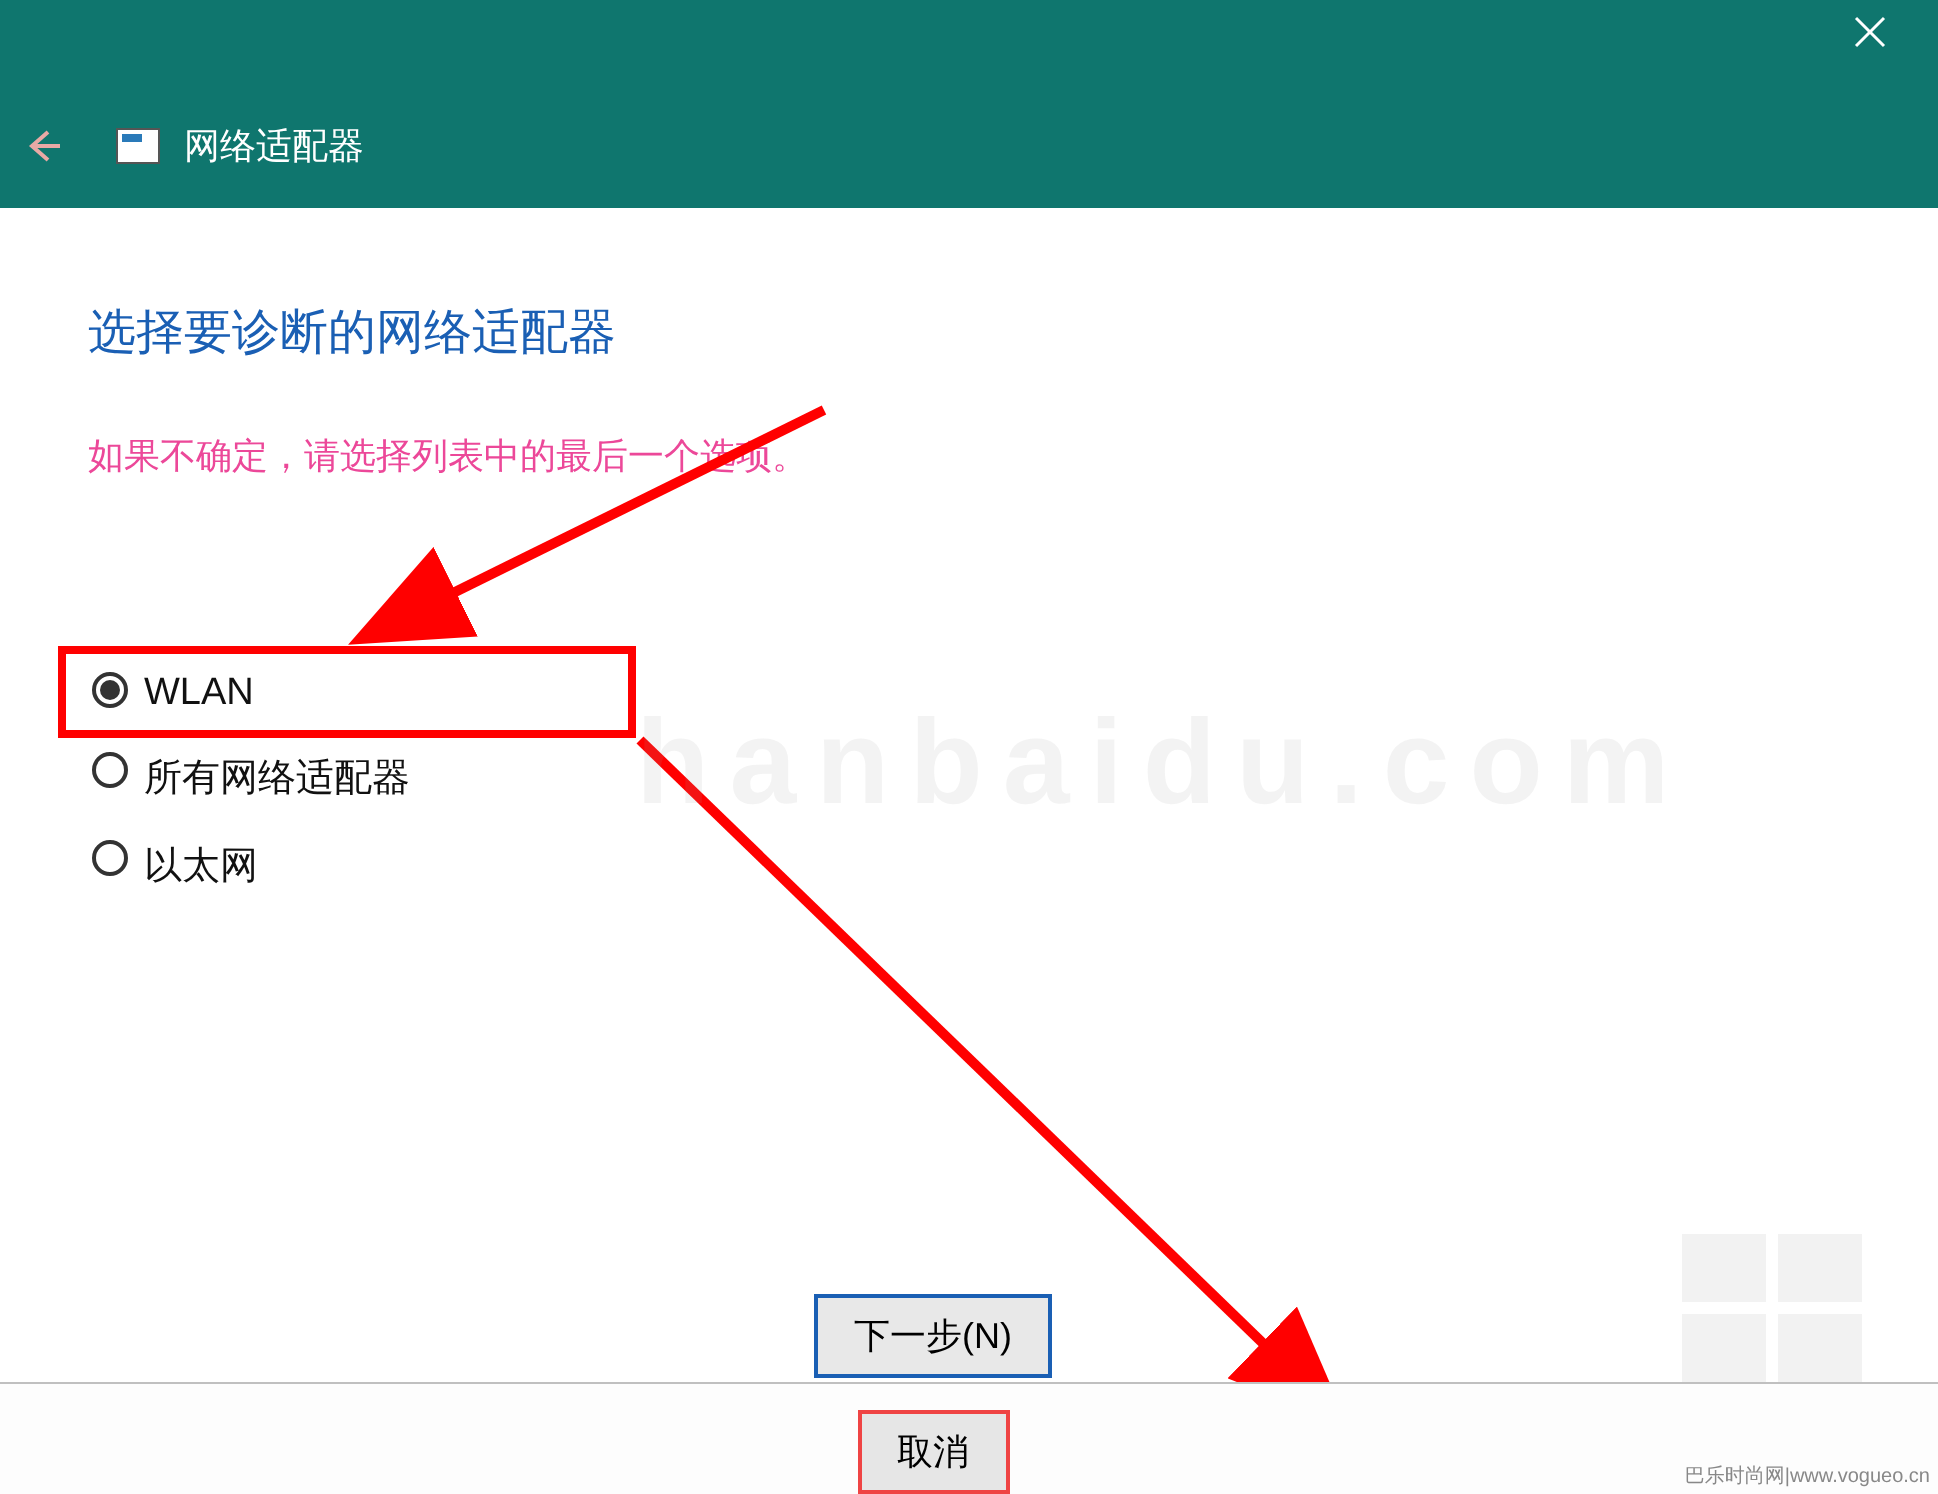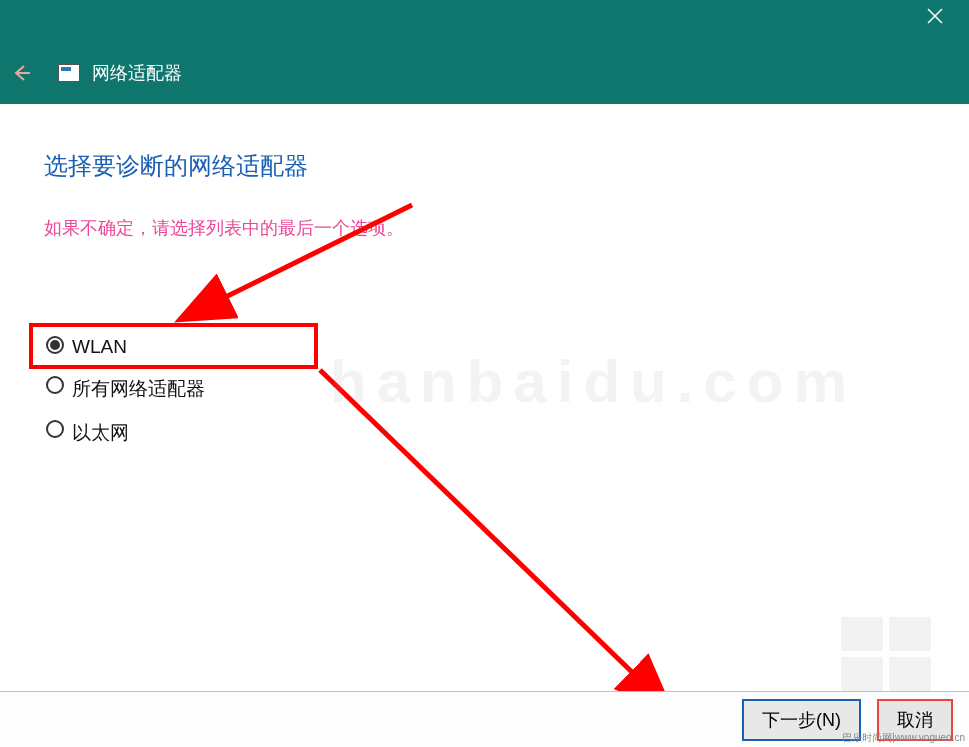--- a/index.html
+++ b/index.html
@@ -147,23 +147,24 @@
     .footer {
       position: absolute;
       bottom: 0;
       left: 0;
       right: 0;
       height: 56px;
       border-top: 1px solid #c0c0c0;
       display: flex;
       justify-content: flex-end;
       align-items: center;
-      padding-right: 16px;
+      padding-right: 36px;
       gap: 16px;
       background: #fdfdfd;
+      flex-direction: column;
     }
     
     .btn {
       padding: 7px 18px;
       background: #e6e6e6;
       border: 2px solid #ef4444;
       font-size: 18px;
       cursor: pointer;
       font-family: inherit;
     }
@@ -191,21 +192,20 @@
       position: absolute;
       top: 51%;
       left: 60%;
       transform: translate(-50%, -50%);
       font-size: 60px;
       color: rgba(160,160,160,0.12);
       font-weight: bold;
       letter-spacing: 10px;
       pointer-events: none;
       white-space: nowrap;
-      margin-left: 12px;
     }
     
     .corner-logo {
       position: absolute;
       right: 26px;
       bottom: 48px;
       width: 110px;
       height: 90px;
       opacity: 0.18;
       pointer-events: none;

